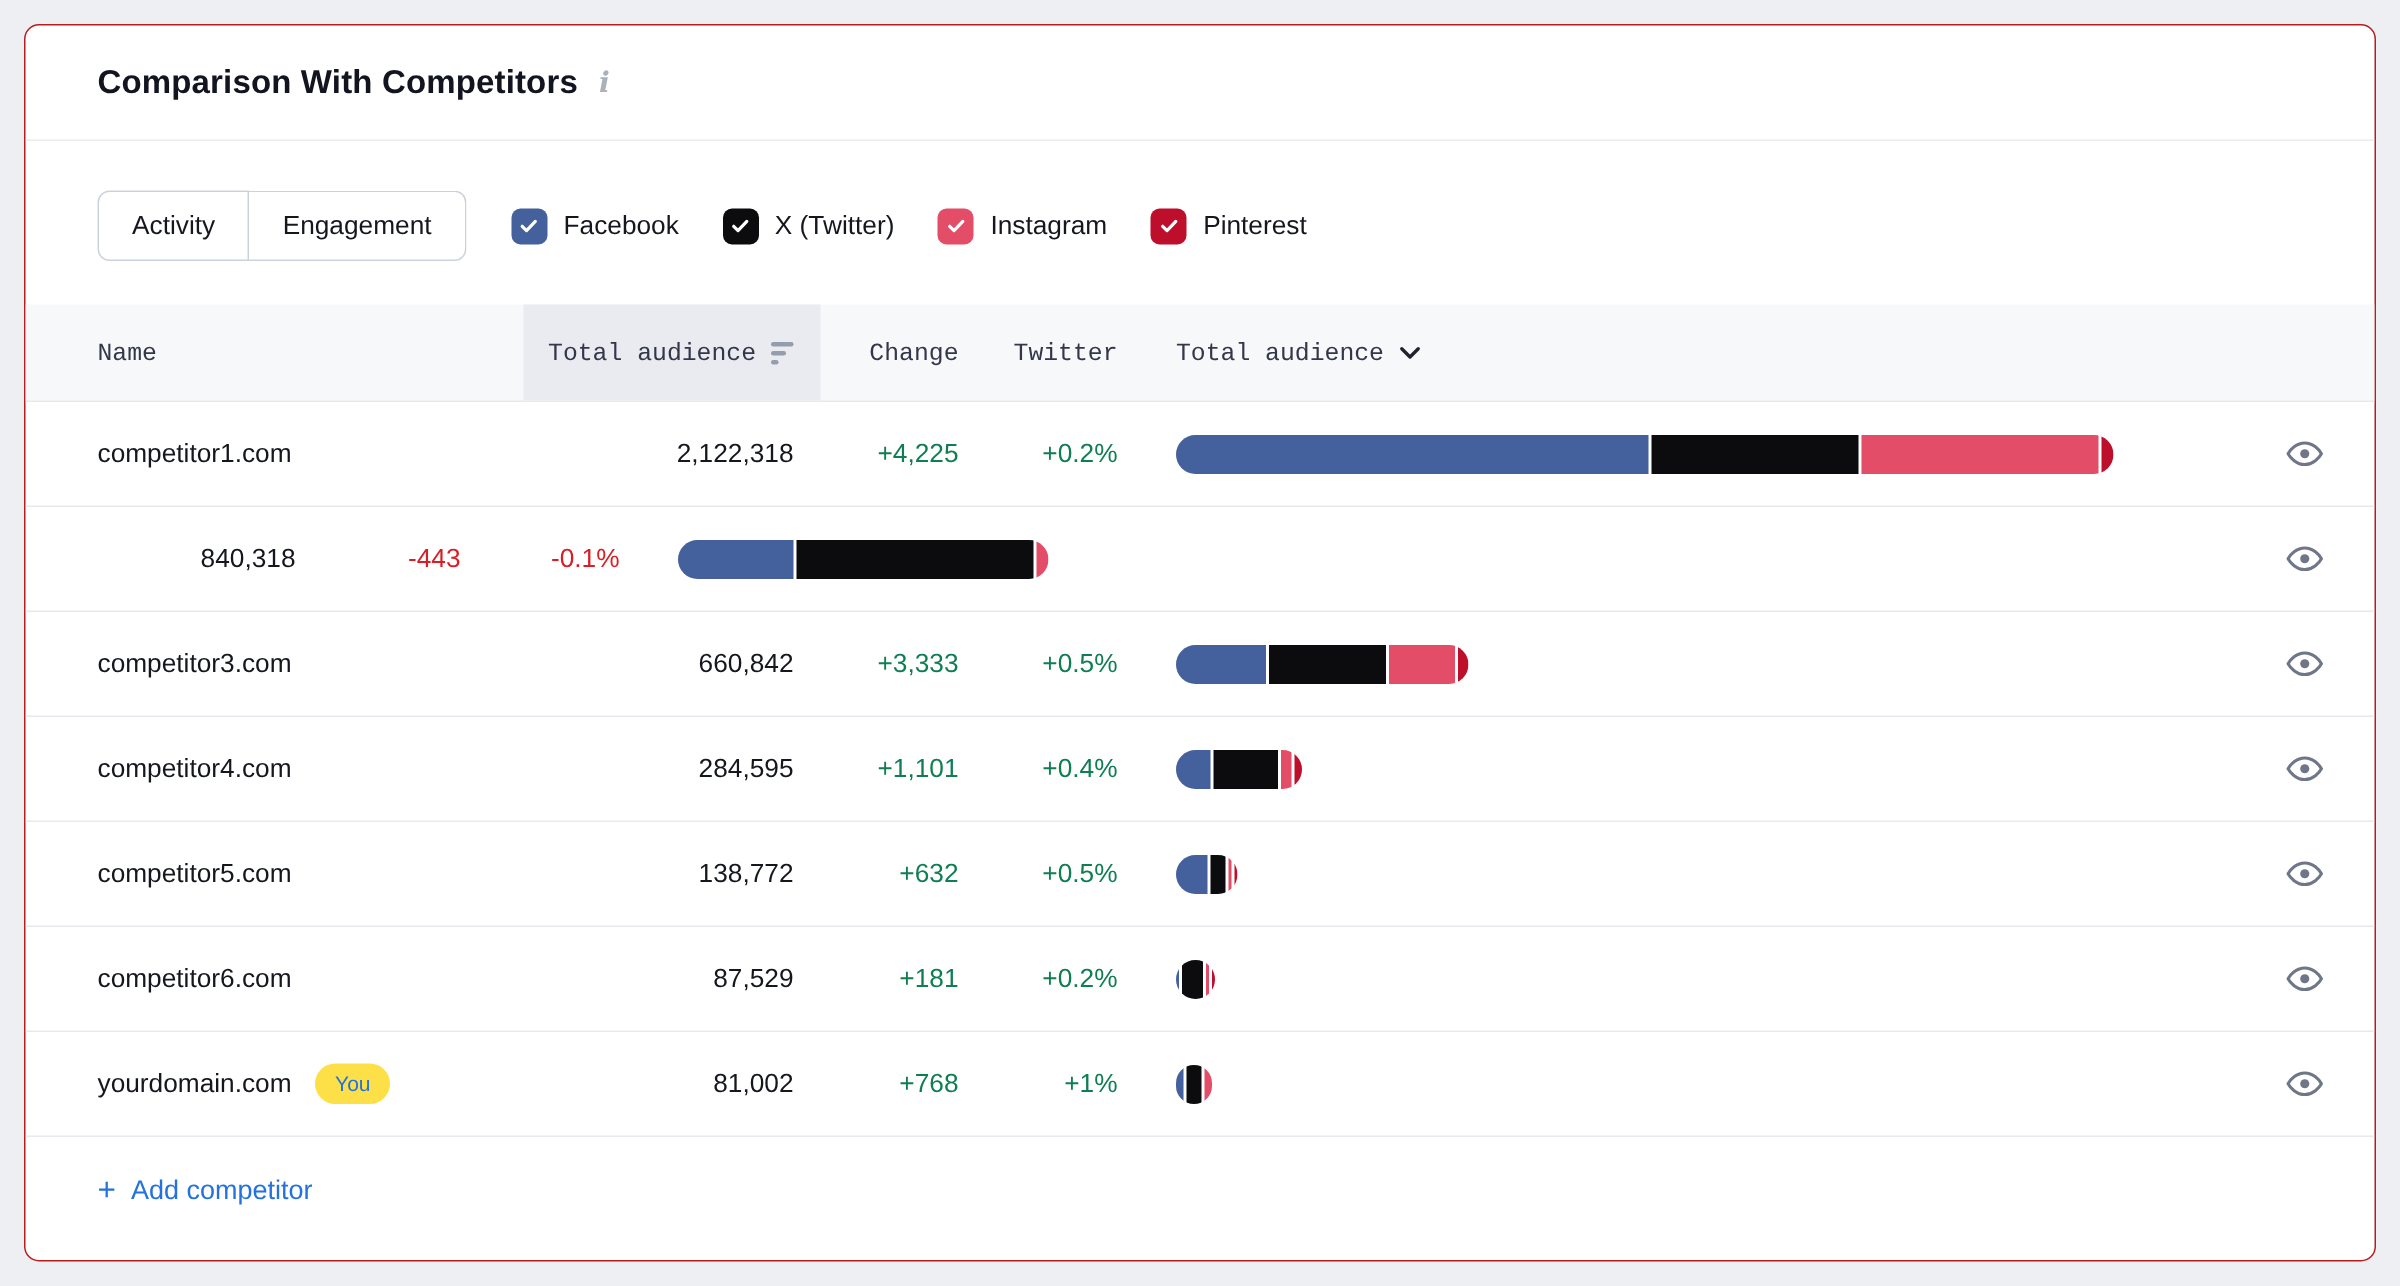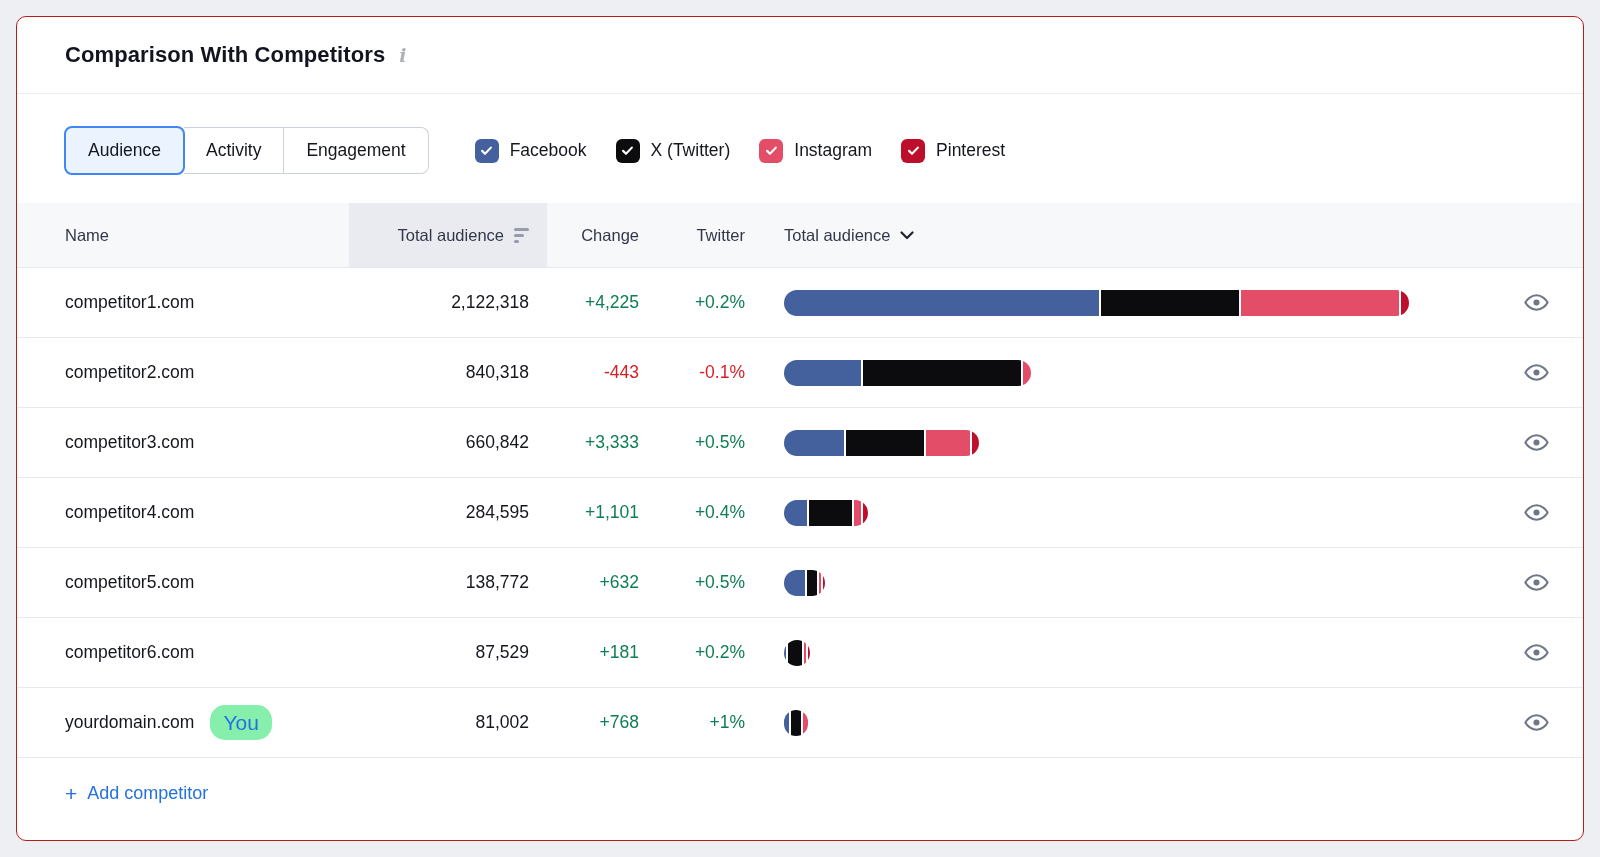--- a/index.html
+++ b/index.html
@@ -33,21 +33,21 @@
     color: #15171e; cursor: pointer; white-space: nowrap;
   }
   .tab:first-child { border-left-width: 1px; border-radius: 8px 0 0 8px; }
   .tab:last-child { border-radius: 0 8px 8px 0; }
   .tab.selected {
     background: #ebf3fe; border: 2px solid #4186f5; border-radius: 8px;
     margin: -1px; position: relative; z-index: 2;
   }
   .filters { display: flex; align-items: center; margin-left: 30px; }
   .platform-item { display: flex; align-items: center; margin-left: 29px; cursor: pointer; }
-  .platform-item:first-child { margin-left: 16px; }
+  .platform-item:first-child { margin-left: 0; }
   .cb {
     width: 24px; height: 24px; border-radius: 6px; display: flex;
     align-items: center; justify-content: center; flex: none;
   }
   .cb svg { display: block; }
   .platform-label { margin-left: 11px; font-size: 17.5px; color: #15171e; }
   
   .thead {
     display: flex; align-items: stretch; height: 64px; background: #f7f8fa;
     font-size: 16.5px; color: #33374a;
@@ -56,36 +56,36 @@
     display: flex; align-items: center; height: 70px;
     border-top: 1px solid #e7e9ee; font-size: 17.5px;
   }
   .col { display: flex; align-items: center; }
   .name-col  { width: 332px; padding-left: 48px; }
   .total-col { width: 198px; justify-content: flex-end; padding-right: 18px; }
   .change-col{ width: 92px;  justify-content: flex-end; }
   .growth-col{ width: 106px; justify-content: flex-end; }
   .bar-col   { flex: 1; padding-left: 39px; }
   .eye-col   { width: 94px; justify-content: center; }
-  .thead .col { height: 100%; }
+  .thead .col { height: 100%; font-family: Liberation Mono, monospace; }
   .thead .total-col { background: #e9ebf0; cursor: pointer; }
   .sort-icon { display: inline-flex; flex-direction: column; gap: 3px; margin-left: 10px; }
   .sort-icon i { display: block; height: 3px; border-radius: 1.5px; background: #959dad; }
   .sort-icon i:nth-child(1) { width: 15px; }
   .sort-icon i:nth-child(2) { width: 10px; }
   .sort-icon i:nth-child(3) { width: 5px; }
   .bar-head { cursor: pointer; }
   .chev { margin-left: 10px; display: inline-flex; }
   .num { font-variant-numeric: tabular-nums; }
   .pos { color: var(--positive_green); }
   .neg { color: var(--negative_red); }
   .cname { color: #15171e; }
   .you-badge {
-    margin-left: 16px; background: #86efac; color: var(--accent_blue);
-    font-size: 21px; padding: 5px 13px; border-radius: 15px; line-height: 1.2;
+    margin-left: 16px; background: #fde047; color: var(--accent_blue);
+    font-size: 14px; padding: 5px 13px; border-radius: 15px; line-height: 1.2;
   }
   .bar { display: flex; gap: 2px; height: 26px; border-radius: 13px; overflow: hidden; }
   .seg { height: 100%; }
   .eye { cursor: pointer; display: inline-flex; }
   
   .tfoot {
     border-top: 1px solid #e7e9ee; height: 71px; display: flex; align-items: center;
     padding-left: 48px;
   }
   .add-link {
@@ -99,21 +99,20 @@
 
 <div class="card">
 
   <div class="card-header">
     <span class="card-title">Comparison With Competitors</span>
     <span class="info-icon">i</span>
   </div>
 
   <div class="toolbar">
     <div class="tabs">
-      <div class="tab selected">Audience</div>
       <div class="tab">Activity</div>
       <div class="tab">Engagement</div>
     </div>
     <div class="filters">
       <div class="platform-item">
         <span class="cb" style="background: rgb(68, 97, 157);">
             <svg width="15" height="15" viewBox="0 0 24 24">
               <path d="M5 12.6l4.6 4.6L19 7.4" stroke="#fff" stroke-width="3.4" fill="none" stroke-linecap="round" stroke-linejoin="round"></path>
             </svg>
           </span>
@@ -190,24 +189,20 @@
       <span class="eye">
         <svg width="27" height="27" viewBox="0 0 24 24" fill="none">
           <path d="M12 5.6c-4.9 0-8.6 4-9.9 6.4 1.3 2.4 5 6.4 9.9 6.4s8.6-4 9.9-6.4C20.6 9.6 16.9 5.6 12 5.6z" stroke="#6e7687" stroke-width="1.8" stroke-linejoin="round"></path>
           <circle cx="12" cy="12" r="2.7" fill="#6e7687"></circle>
         </svg>
       </span>
     </div>
   </div>
 
   <div class="trow">
-    <div class="col name-col">
-      <span class="cname">competitor2.com</span>
-
-    </div>
     <div class="col total-col num">840,318</div>
     <div class="col change-col num neg">-443</div>
     <div class="col growth-col num neg">-0.1%</div>
     <div class="col bar-col">
       <div class="bar" style="width: 247px;">
             <div class="seg" style="flex-grow: 0.317; background: rgb(68, 97, 157);"></div>
             <div class="seg" style="flex-grow: 0.652; background: rgb(12, 12, 14);"></div>
             <div class="seg" style="flex-grow: 0.031; background: rgb(227, 77, 104);"></div>
           </div>
     </div>

